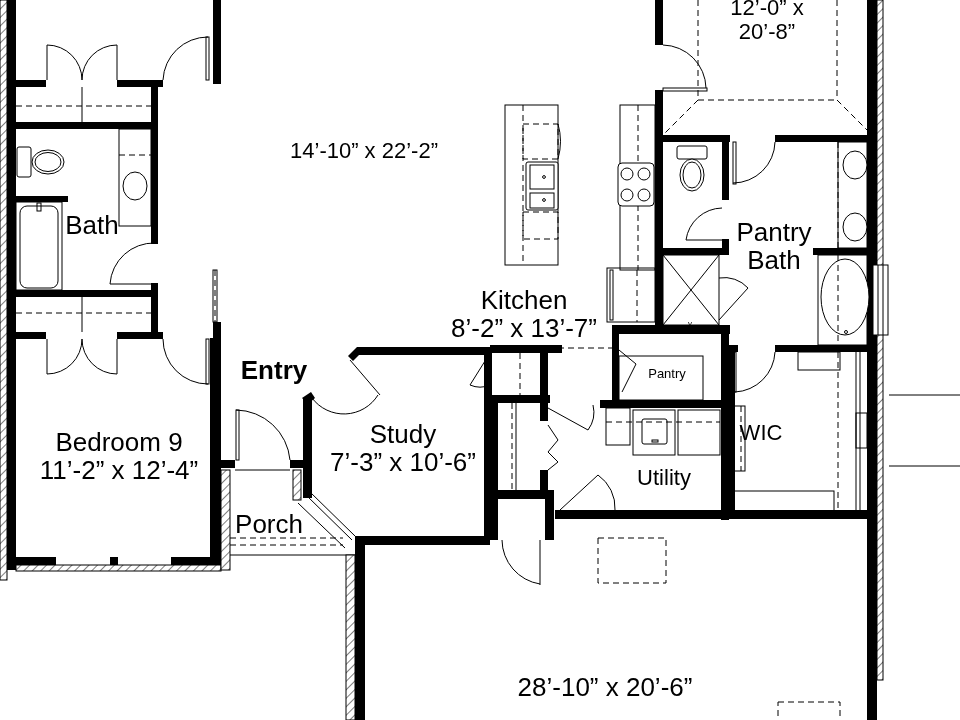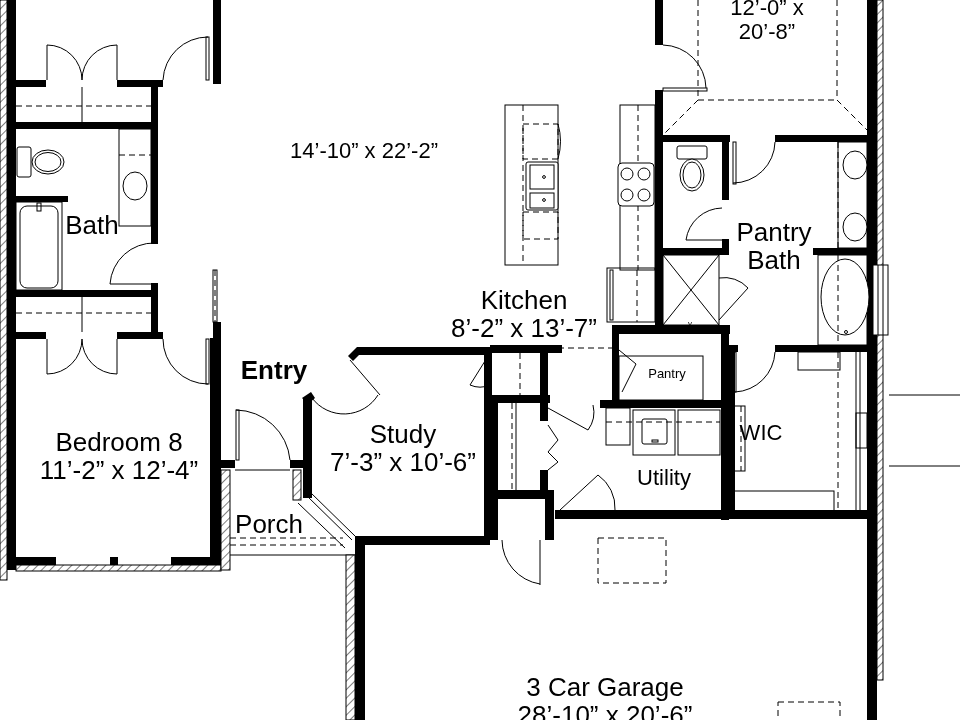--- a/index.html
+++ b/index.html
@@ -332,28 +332,27 @@
 <div class="label lbl-md" style="left:403px; top:420px;">
   <div>Study</div>
   <div>7’-3” x 10’-6”</div>
 </div>
 
 <div class="label lbl-lg" style="left:761px; top:421px;">
   <div>WIC</div>
 </div>
 
 <div class="label lbl-md" style="left:119px; top:428px;">
-  <div>Bedroom 8</div>
+  <div>Bedroom 9</div>
   <div>11’-2” x 12’-4”</div>
 </div>
 
 <div class="label lbl-lg" style="left:664px; top:466px;">
   <div>Utility</div>
 </div>
 
 <div class="label lbl-md" style="left:269px; top:510px;">
   <div>Porch</div>
 </div>
 
 <div class="label lbl-md" style="left:605px; top:673px;">
-  <div>3 Car Garage</div>
   <div>28’-10” x 20’-6”</div>
 </div>
 
 </body></html>

